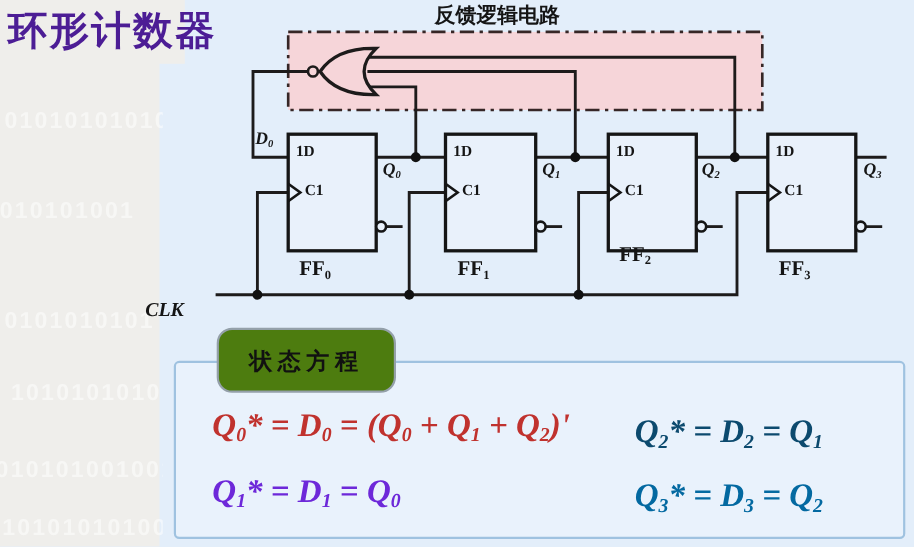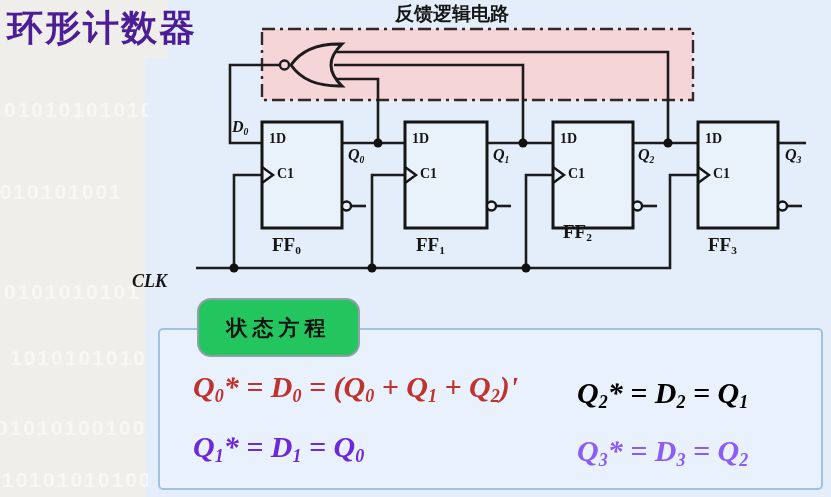--- a/index.html
+++ b/index.html
@@ -22,21 +22,21 @@
   .serifb{font-family:"Liberation Serif","DejaVu Serif",serif;font-weight:bold}
   .ital{font-style:italic}
   .pin{font-size:14px}
   .ffname{font-size:19px;width:60px;}
   .qlbl{font-size:16px}
   .sb{font-size:60%;vertical-align:-0.28em;letter-spacing:0}
   .eq{position:absolute;font-family:"Liberation Serif","DejaVu Serif",serif;
       font-style:italic;font-weight:bold;font-size:30px;color:#1c1c1c;white-space:nowrap}
   .eq-box{left:158px;top:328px;width:665px;height:162px;background:#e9f2fc;
       border:2.5px solid #9fc2e0;border-radius:5px;box-sizing:border-box}
-  .tag{left:197px;top:298px;width:163px;height:59px;background:#22c55e;
+  .tag{left:197px;top:298px;width:163px;height:59px;background:#4d7c0f;
       border:2.5px solid #94a0a9;border-radius:14px;box-sizing:border-box;
       display:flex;align-items:center;justify-content:center;
       font-size:21px;font-weight:bold;color:#111;letter-spacing:5px}
   svg{position:absolute;left:0;top:0}
 </style>
 </head>
 <body>
 
 <div class="abs gray-strip"></div>
 <div class="abs gray-top"></div>
@@ -136,14 +136,14 @@
 <div class="lbl serifb ffname" style="left:708px;top:234px"><span>FF</span><span class="sb">3</span><span></span></div>
 
 <div class="lbl serifb ital qlbl" style="left:348px;top:146px"><span>Q</span><span class="sb">0</span><span></span></div>
 <div class="lbl serifb ital qlbl" style="left:493px;top:146px"><span>Q</span><span class="sb">1</span><span></span></div>
 <div class="lbl serifb ital qlbl" style="left:638px;top:146px"><span>Q</span><span class="sb">2</span><span></span></div>
 <div class="lbl serifb ital qlbl" style="left:785px;top:146px"><span>Q</span><span class="sb">3</span><span></span></div>
 
 <div class="abs tag">状态方程</div>
 <div class="eq" style="left: 193px; top: 370px; color: rgb(192, 50, 46); font-family: Liberation Serif, serif;"><span>Q</span><span class="sb">0</span><span>* = D</span><span class="sb">0</span><span> = (Q</span><span class="sb">0</span><span> + Q</span><span class="sb">1</span><span> + Q</span><span class="sb">2</span><span>)'</span></div>
 <div class="eq" style="left: 193px; top: 430px; color: #6d28d9;"><span>Q</span><span class="sb">1</span><span>* = D</span><span class="sb">1</span><span> = Q</span><span class="sb">0</span><span></span></div>
-<div class="eq" style="left: 577px; top: 376px; color: #000000;"><span>Q</span><span class="sb">2</span><span>* = D</span><span class="sb">2</span><span> = Q</span><span class="sb">1</span><span></span></div>
-<div class="eq" style="left: 577px; top: 434px; color: #8b5cf6;"><span>Q</span><span class="sb">3</span><span>* = D</span><span class="sb">3</span><span> = Q</span><span class="sb">2</span><span></span></div>
+<div class="eq" style="left: 577px; top: 376px; color: #0c4a6e;"><span>Q</span><span class="sb">2</span><span>* = D</span><span class="sb">2</span><span> = Q</span><span class="sb">1</span><span></span></div>
+<div class="eq" style="left: 577px; top: 434px; color: #0369a1;"><span>Q</span><span class="sb">3</span><span>* = D</span><span class="sb">3</span><span> = Q</span><span class="sb">2</span><span></span></div>
 
 </body></html>

